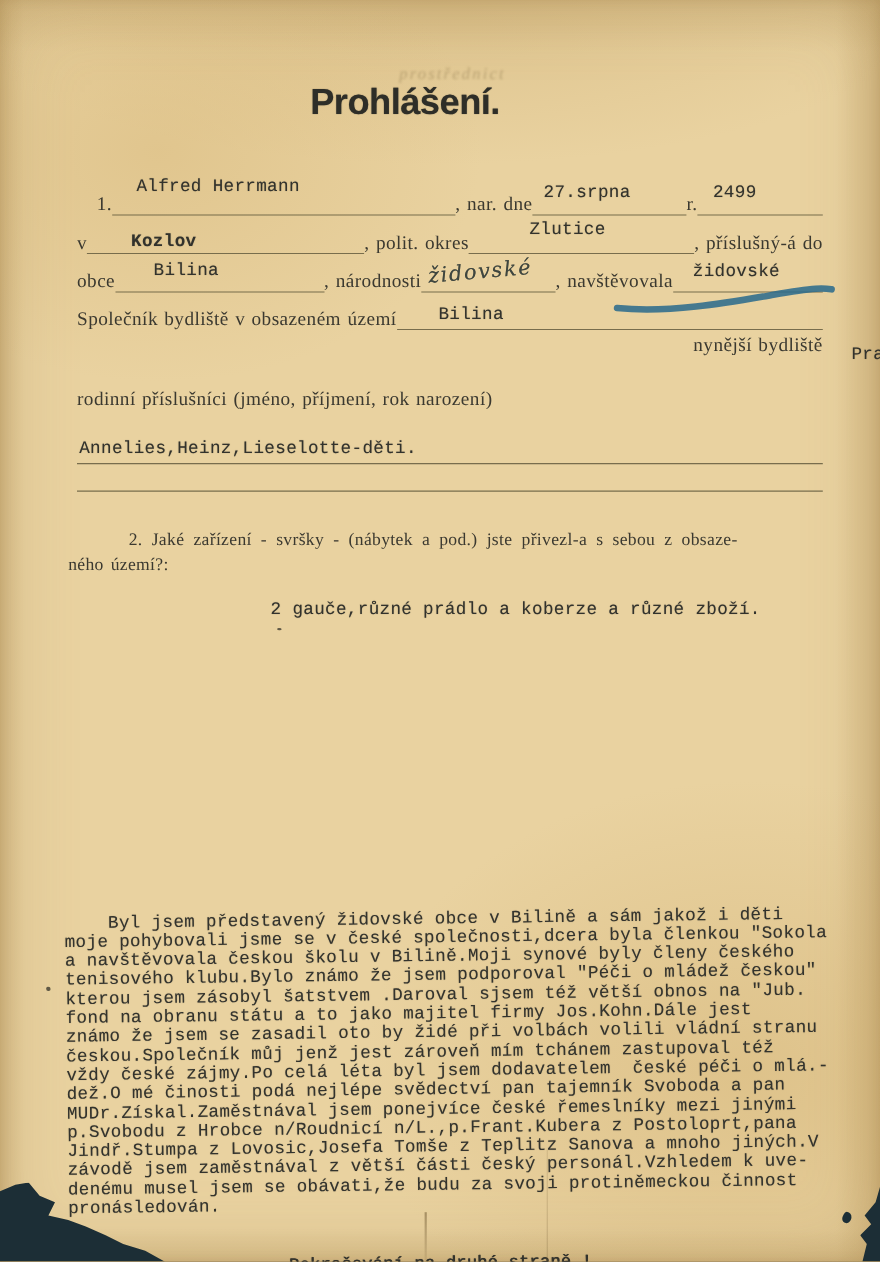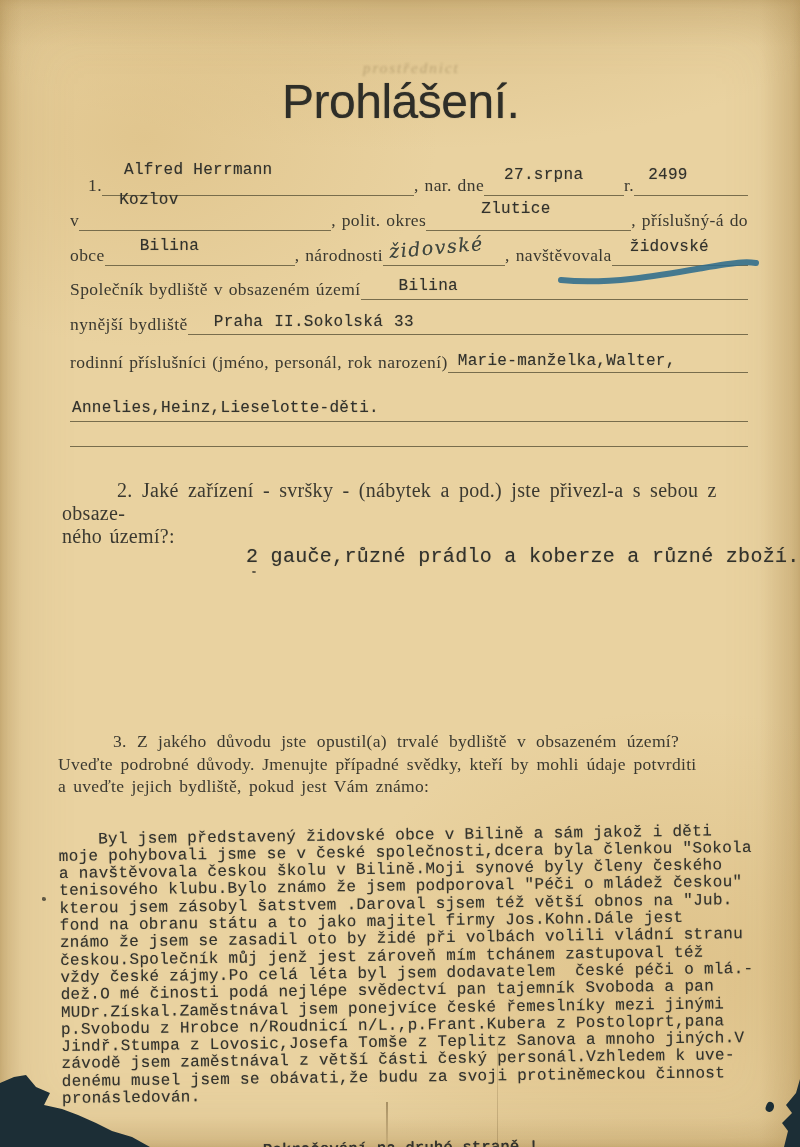--- a/index.html
+++ b/index.html
@@ -10,22 +10,22 @@
       radial-gradient(ellipse 420px 300px at 18% 12%, rgba(214,182,120,.45), rgba(214,182,120,0) 70%),
       radial-gradient(ellipse 500px 380px at 85% 85%, rgba(205,170,105,.40), rgba(205,170,105,0) 70%),
       radial-gradient(ellipse 600px 200px at 50% 0%, rgba(200,168,108,.35), rgba(200,168,108,0) 75%),
       linear-gradient(90deg, rgba(170,135,75,.28), rgba(170,135,75,0) 22px, rgba(170,135,75,0) 760px, rgba(170,135,75,.30)),
       linear-gradient(0deg, rgba(170,135,75,.22), rgba(170,135,75,0) 30px, rgba(170,135,75,0) 1100px, rgba(170,135,75,.18));
     box-shadow: inset 0 0 70px rgba(150,115,60,.30), inset 0 0 10px rgba(150,115,60,.22);
     font-family:"Liberation Serif", serif;
   }
   .title{
     position:absolute;left:282px;top:74px;
-    font-family:"Liberation Sans", sans-serif;font-weight:400;
-    font-size:48px;letter-spacing:-.5px;color:#2e2e28;
+    font-family:"Liberation Sans", sans-serif;font-weight:700;
+    font-size:33px;letter-spacing:-.5px;color:#2e2e28;
     text-shadow:0 0 1px rgba(46,46,40,.6);
   }
   .bleed{
     position:absolute;left:363px;top:60px;font-size:15px;letter-spacing:2px;
     color:rgba(125,105,62,.38);filter:blur(1px);font-style:italic;
   }
   .frow{
     position:absolute;left:70px;width:678px;height:30px;
     display:flex;align-items:flex-end;
     font-size:17.5px;letter-spacing:.4px;word-spacing:1px;color:#3b3930;
@@ -39,30 +39,30 @@
     color:#32322c;text-shadow:0 0 1px rgba(50,50,44,.40);
   }
   .hand{
     position:absolute;white-space:pre;line-height:1;
     font-family:"DejaVu Serif", serif;font-style:italic;
     font-size:19px;letter-spacing:1.5px;color:#3f463f;
     transform:rotate(-5deg);text-shadow:0 0 .5px rgba(60,70,62,.6);
   }
   .qblock{position:absolute;color:#3b3930;}
   .qline{white-space:pre-wrap;}
-  #q2{left:62px;top:479px;width:686px;font-size:20px;line-height:23px;letter-spacing:.3px;}
+  #q2{left:62px;top:479px;width:686px;font-size:16px;line-height:23px;letter-spacing:.3px;}
   #q2 .l1{text-indent:55px;word-spacing:4px;}
   #q2 .l2{word-spacing:2px;}
   #q3{left:58px;top:730px;width:706px;font-size:17.5px;line-height:22.5px;letter-spacing:.3px;}
   #q3 .l1{text-indent:55px;word-spacing:5.5px;}
   #q3 .l2{word-spacing:3px;}
   #q3 .l3{word-spacing:2.5px;}
   .typedline{
     position:absolute;left:246px;top:545px;
-    font-family:"Liberation Mono", monospace;font-size:20px;letter-spacing:.3px;
+    font-family:"Liberation Mono", monospace;font-size:16px;letter-spacing:.3px;
     color:#32322c;text-shadow:0 0 1px rgba(50,50,44,.40);white-space:pre;
   }
   #answer3{
     position:absolute;left:58px;top:797px;width:720px;
     font-family:"Liberation Mono", monospace;font-size:16px;line-height:17.3px;letter-spacing:.3px;
     color:#33332d;text-shadow:0 0 1px rgba(50,50,44,.40);
     white-space:pre;transform:rotate(-.75deg);transform-origin:left top;
   }
   #cont{
     display:block;width:max-content;margin:2px 0 0 198px;
@@ -98,32 +98,32 @@
 
   <div class="title">Prohlášení.</div>
 
   <div class="tv" style="left:124px;top:162px;">Alfred Herrmann</div>
 
   <div class="frow" style="top:166px;">
     <span class="lbl" style="padding-left:18px;">1.</span>
     <span class="slot" style="width:312px;"></span>
     <span class="lbl">, nar. dne</span>
     <span class="slot" style="width:140px;">
-      <span class="tv" style="left:20px;bottom:12px;text-align:right;">27.srpna</span>
+      <span class="tv" style="left:10px;bottom:12px;text-align:right;">27.srpna</span>
     </span>
     <span class="lbl">r.</span>
     <span class="slot grow">
       <span class="tv" style="left:14px;bottom:12px;">2499</span>
     </span>
   </div>
 
   <div class="frow" style="top:201px;">
     <span class="lbl">v</span>
     <span class="slot" style="width:252px;">
-      <span class="tv" style="left:40px;bottom:22px;">Kozlov</span>
+      <span class="tv" style="left:40px;bottom:2px;font-weight:bold;">Kozlov</span>
     </span>
     <span class="lbl">, polit. okres</span>
     <span class="slot grow">
       <span class="tv" style="left:55px;bottom:13px;text-align:center;">Zlutice</span>
     </span>
     <span class="lbl">, příslušný-á do</span>
   </div>
 
   <div class="frow" style="top:236px;">
     <span class="lbl">obce</span>
@@ -144,55 +144,47 @@
     <path d="M8 24 C 55 29, 110 19, 150 12 S 196 6, 203 7" fill="none" stroke="#2e6c8c" stroke-width="6" stroke-linecap="round" opacity=".88"></path>
   </svg>
 
   <div class="frow" style="top:270px;">
     <span class="lbl">Společník bydliště v obsazeném území</span>
     <span class="slot grow">
       <span class="tv" style="left:38px;bottom:5px;">Bilina</span>
     </span>
   </div>
 
-  <div class="frow" style="top:305px;">
+  <div class="frow" style="top:305px;flex-direction:column;">
     <span class="lbl">nynější bydliště</span>
     <span class="slot grow">
       <span class="tv" style="left:26px;bottom:4px;">Praha II.Sokolská 33</span>
     </span>
   </div>
 
   <div class="frow" style="top:343px;">
-    <span class="lbl">rodinní příslušníci (jméno, personál, rok narození)</span>
-    <span class="slot grow">
-      <span class="tv" style="left:10px;bottom:3px;">Marie-manželka,Walter,</span>
-    </span>
+    <span class="lbl">rodinní příslušníci (jméno, příjmení, rok narození)</span>
   </div>
 
   <div class="frow" style="top:392px;">
     <span class="slot grow">
       <span class="tv" style="left:2px;bottom:5px;">Annelies,Heinz,Lieselotte-děti.</span>
     </span>
   </div>
 
   <div class="frow" style="top:417px;">
     <span class="slot grow"></span>
   </div>
 
   <div class="qblock" id="q2">
     <div class="qline l1">2. Jaké zařízení - svršky - (nábytek a pod.) jste přivezl-a s sebou z obsaze-</div>
     <div class="qline l2">ného území?:</div>
   </div>
   <div class="typedline">2 gauče,různé prádlo a koberze a různé zboží.</div>
 
-  <div class="qblock" id="q3">
-    <div class="qline l1">3. Z jakého důvodu jste opustil(a) trvalé bydliště v obsazeném území?</div>
-    <div class="qline l2">Uveďte podrobné důvody. Jmenujte případné svědky, kteří by mohli údaje potvrditi</div>
-    <div class="qline l3">a uveďte jejich bydliště, pokud jest Vám známo:</div>
-  </div>
 
   <div id="answer3">
     <div>    Byl jsem představený židovské obce v Bilině a sám jakož i děti
 moje pohybovali jsme se v české společnosti,dcera byla členkou "Sokola
 a navštěvovala českou školu v Bilině.Moji synové byly členy českého
 tenisového klubu.Bylo známo že jsem podporoval "Péči o mládež českou"
 kterou jsem zásobyl šatstvem .Daroval sjsem též větší obnos na "Jub.
 fond na obranu státu a to jako majitel firmy Jos.Kohn.Dále jest
 známo že jsem se zasadil oto by židé při volbách volili vládní stranu
 českou.Společník můj jenž jest zároveň mím tchánem zastupoval též

